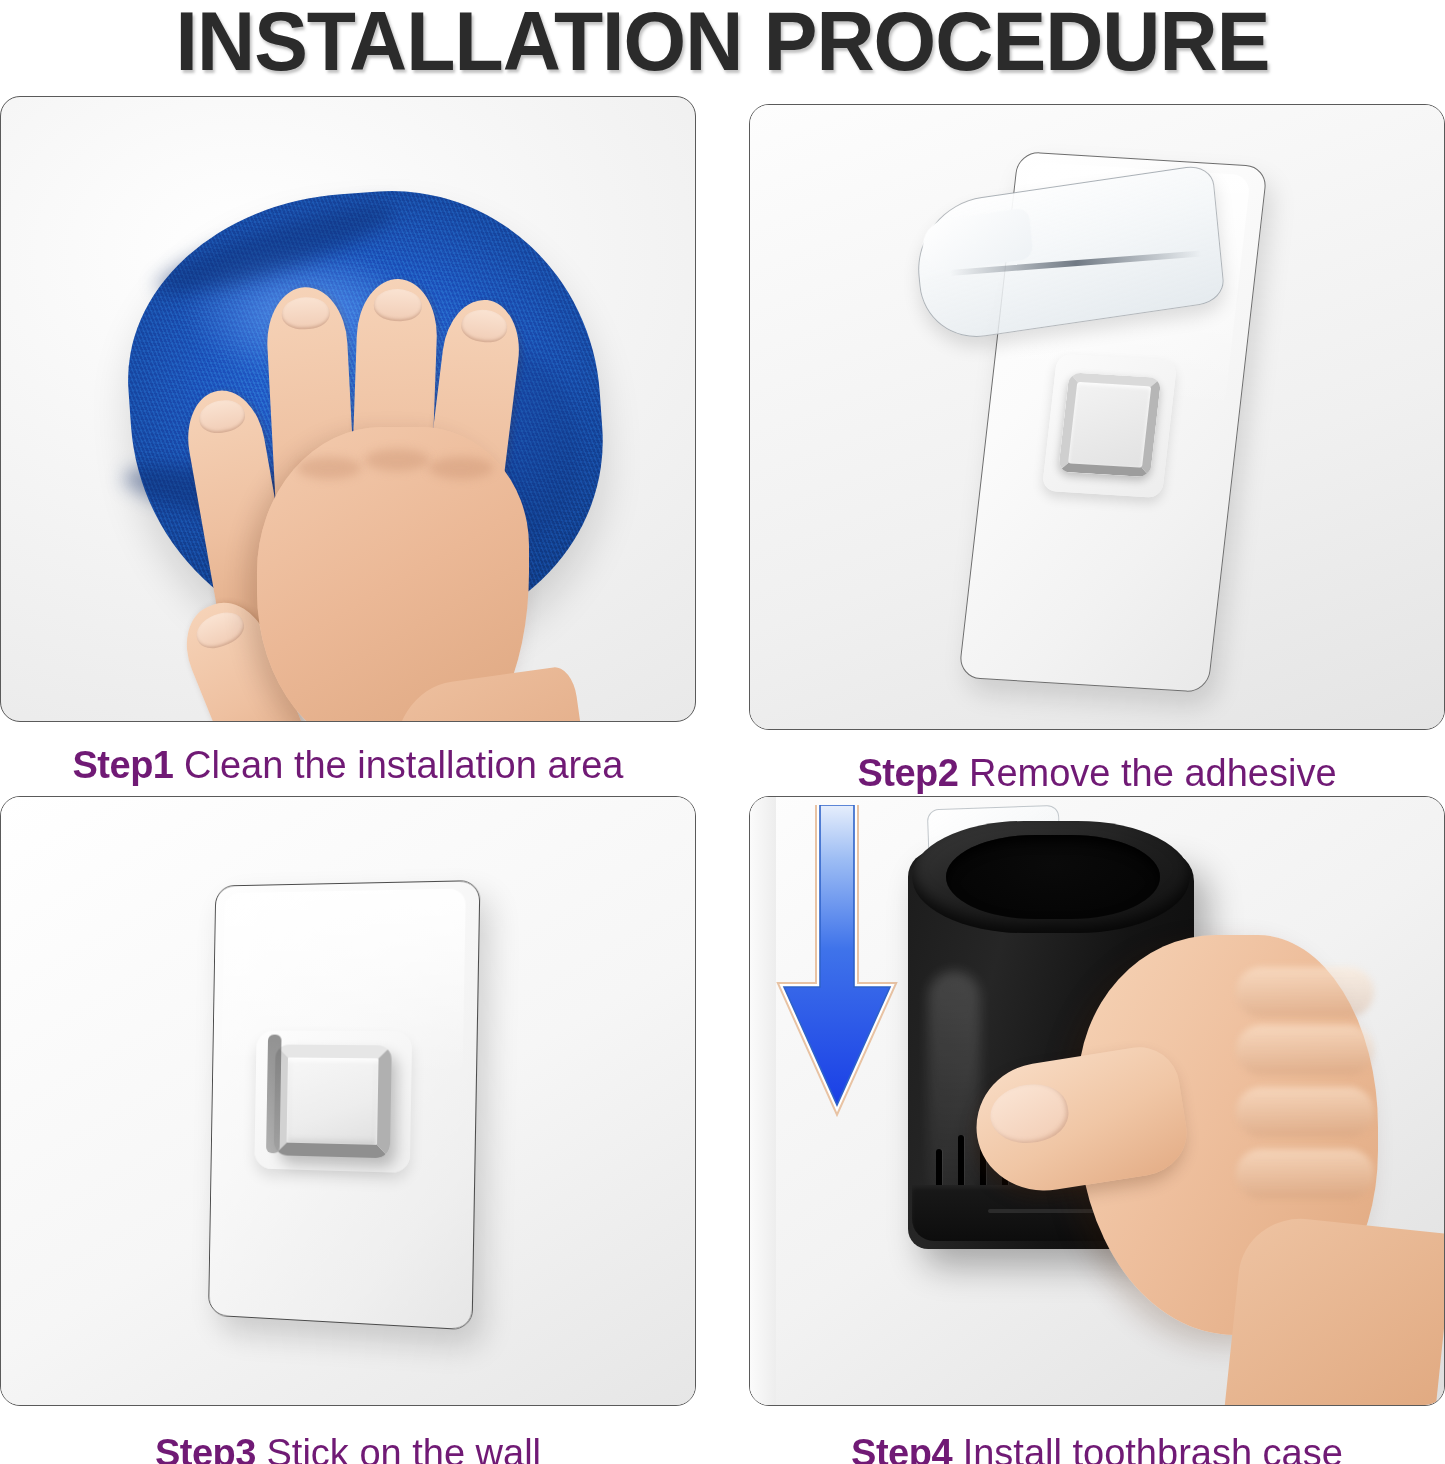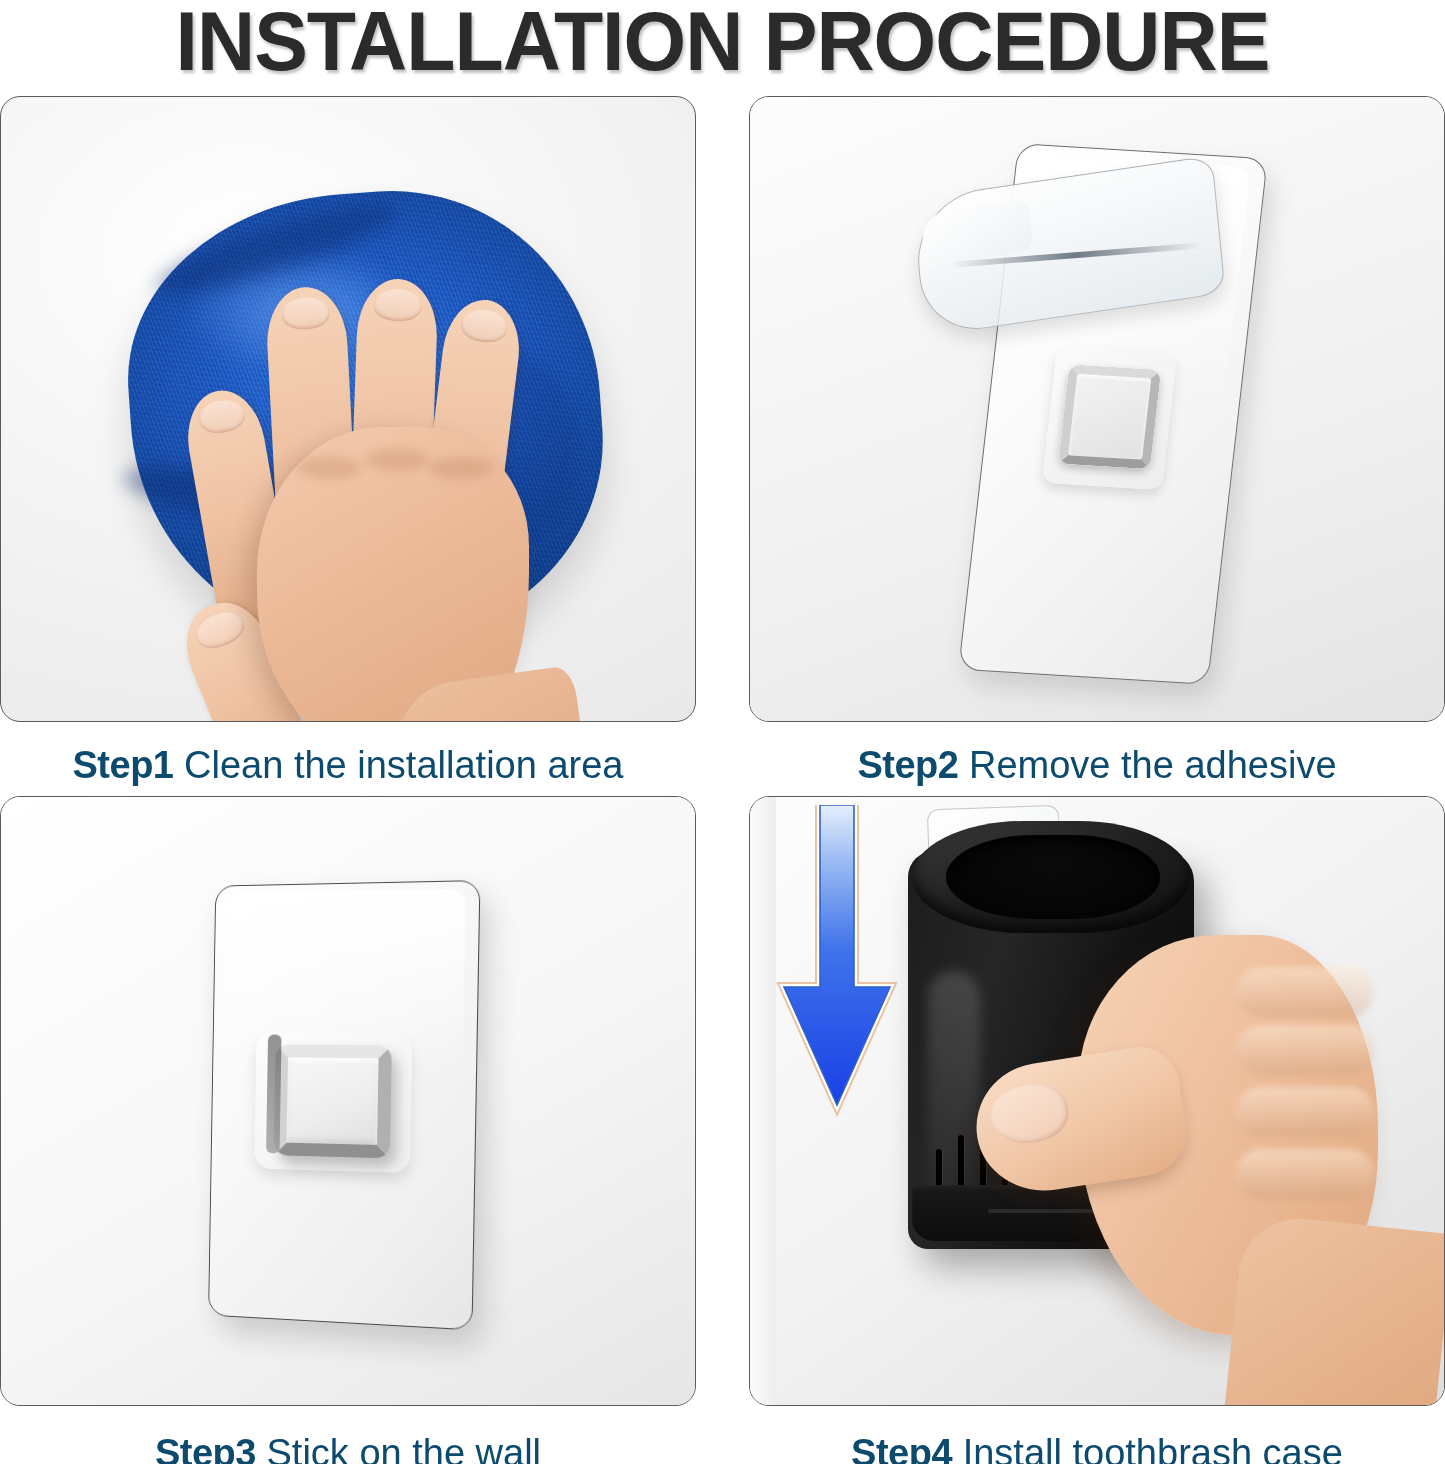--- a/index.html
+++ b/index.html
@@ -46,21 +46,21 @@
     width: 1445px;
     height: 1368px;
   }
 
   .cell {
     position: absolute;
     width: 696px;
     height: 684px;
   }
   .cell.c1 { left: 0px;   top: 0px; }
-  .cell.c2 { left: 749px; top: 0px; }
+  .cell.c2 { left: 749px; top: 8px; }
   .cell.c3 { left: 0px;   top: 700px; }
   .cell.c4 { left: 749px; top: 700px; }
 
   .photo {
     position: absolute;
     left: 0; top: 0;
     width: 696px;
     height: 626px;
     border: 1.6px solid #5a5a5a;
     border-radius: 20px;
@@ -71,21 +71,21 @@
   .cell.c3 .photo, .cell.c4 .photo { height: 610px; }
 
   .caption {
     position: absolute;
     left: 0;
     width: 696px;
     text-align: center;
     white-space: nowrap;
     font-size: 38px;
     line-height: 46px;
-    color: #0c4a6e;
+    color: #701a75;
     font-family: "Liberation Sans", sans-serif;
     font-weight: 400;
   }
   .cell.c1 .caption, .cell.c2 .caption { top: 646px; }
   .cell.c3 .caption, .cell.c4 .caption { top: 634px; }
   .caption .stepno {
     font-weight: 700;
     letter-spacing: -0.5px;
   }
   .caption .desc { font-weight: 400; }

